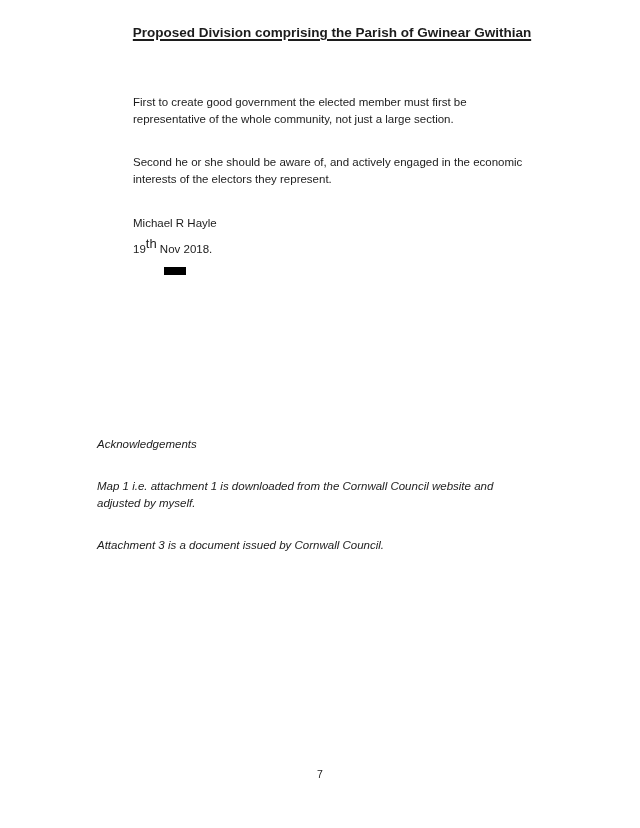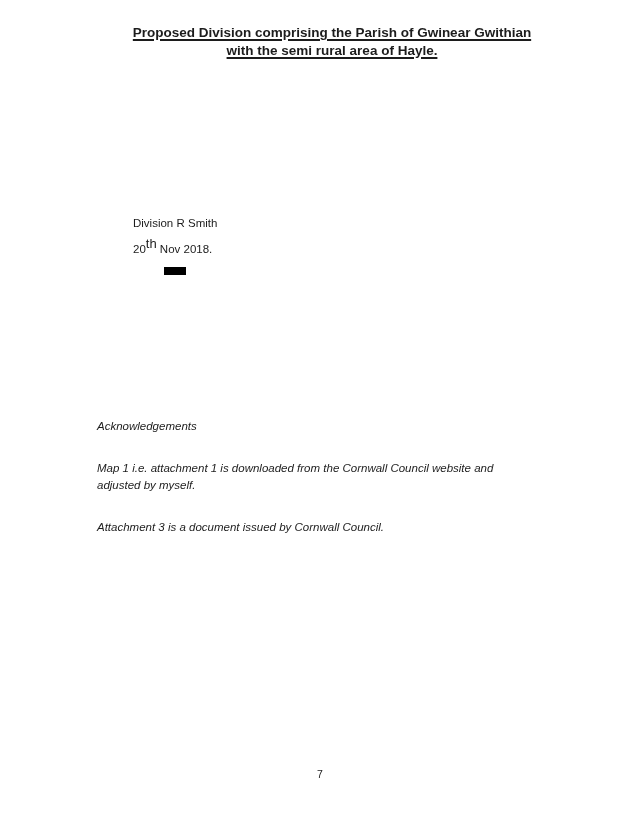--- a/index.html
+++ b/index.html
@@ -62,21 +62,21 @@
     position: absolute;
     left: 164px;
     top: 267px;
     width: 22px;
     height: 8px;
     background: #000000;
   }
   .ack-block {
     position: absolute;
     left: 97px;
-    top: 401px;
+    top: 419px;
     width: 460px;
     font-size: 11.5px;
     font-style: italic;
     line-height: 17px;
     white-space: pre-line;
   }
   .ack-heading { margin-bottom: 8px; }
   .ack-item { margin-bottom: 8px; }
   .page-number {
     position: absolute;
@@ -87,29 +87,32 @@
     font-size: 10.5px;
   }
 </style>
 </head>
 <body>
 
 <div class="page">
 
   <h1 class="doc-title">
     <span class="tline">Proposed Division comprising the Parish of Gwinear Gwithian</span><br>
-    <span class="tline">with the semi rural area of Hayle.</span>
   </h1>
 
   <div class="body-block">
+    <p class="para">First to create good government the elected member must first be
+representative of the whole community, not just a large section.</p>
+    <p class="para">Second he or she should be aware of, and actively engaged in the economic
+interests of the electors they represent.</p>
   </div>
 
-  <div class="signature">Division R Smith</div>
+  <div class="signature">Michael R Hayle</div>
 
-  <div class="date-line"><span>20</span><sup>th</sup><span> Nov 2018.</span></div>
+  <div class="date-line"><span>19</span><sup>th</sup><span> Nov 2018.</span></div>
 
   <div class="redaction-bar"></div>
 
   <div class="ack-block">
     <p class="ack-heading">Acknowledgements</p>
     <p class="ack-item">Map 1 i.e. attachment 1 is downloaded from the Cornwall Council website and
 adjusted by myself.</p>
     <p class="ack-item">Attachment 3 is a document issued by Cornwall Council.</p>
   </div>
 

